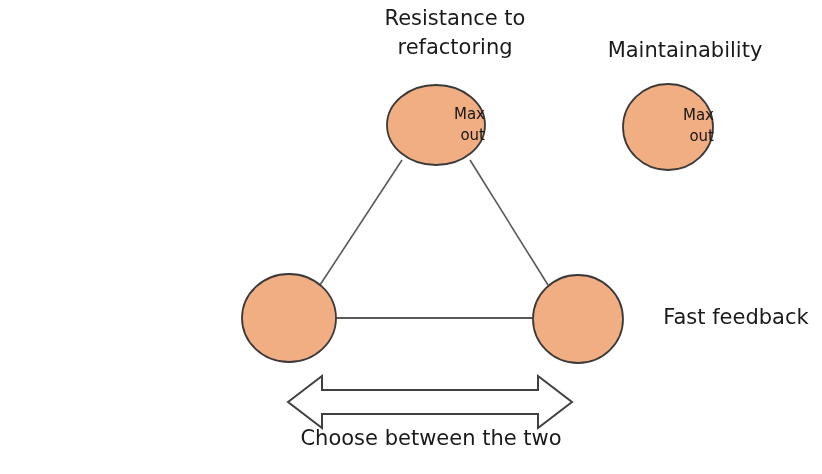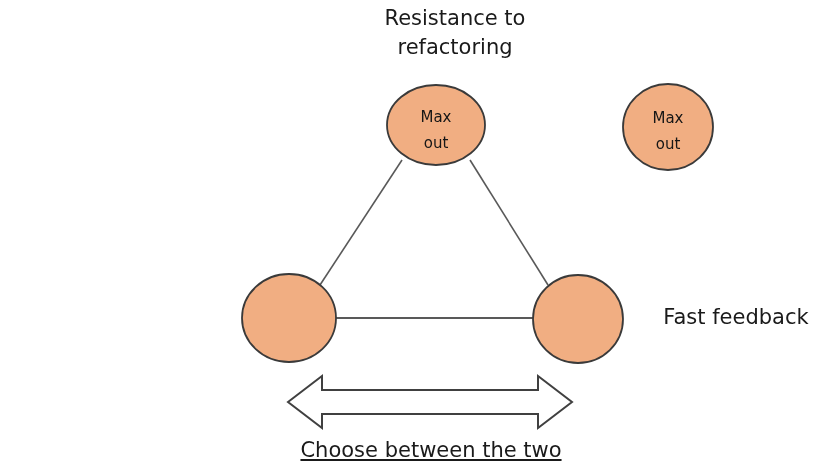--- a/index.html
+++ b/index.html
@@ -33,30 +33,30 @@
     text-align: center;
     white-space: pre-line;
     letter-spacing: 0px;
   }
   .node-label.align-right { text-align: center; }
   .circle-text {
     position: absolute;
     color: #161616;
     font-family: "DejaVu Sans", sans-serif;
     font-size: 15px;
-    line-height: 26px;
-    text-align: center;
+    line-height: 21px;
+    text-align: right;
     white-space: pre-line;
     pointer-events: none;
   }
   #label-resistance { left: 330px; top: 4px;  width: 250px; }
   #label-maintainability { left: 560px; top: 36px; width: 250px; }
   #label-protection { left: 2px;   top: 281px; width: 234px; }
   #label-fastfeedback { left: 636px; top: 303px; width: 200px; }
-  #label-choose { left: 248px; top: 436px; width: 366px; text-decoration: underline; }
+  #label-choose { left: 248px; top: 424px; width: 366px; }
   #text-top-circle { left: 387px; top: 104px; width: 98px; }
   #text-maint-circle { left: 622px; top: 105px; width: 92px; }
 </style>
 </head>
 <body>
 
 <div id="canvas">
 
   <svg id="diagram-svg" viewBox="0 0 822 474" xmlns="http://www.w3.org/2000/svg">
 
@@ -93,20 +93,21 @@
                L 538 414
                L 322 414
                L 322 428
                Z" fill="#FFFFFF" stroke="#404040" stroke-width="2" stroke-linejoin="miter"></path>
     </g>
   </svg>
 
   <div class="node-label" id="label-resistance">Resistance to
 refactoring</div>
 
+  <div class="node-label" id="label-maintainability">Maintainability</div>
 
 
   <div class="node-label align-right" id="label-fastfeedback">Fast feedback</div>
 
   <div class="node-label" id="label-choose">Choose between the two</div>
 
   <div class="circle-text" id="text-top-circle">Max
 out</div>
 
   <div class="circle-text" id="text-maint-circle">Max

